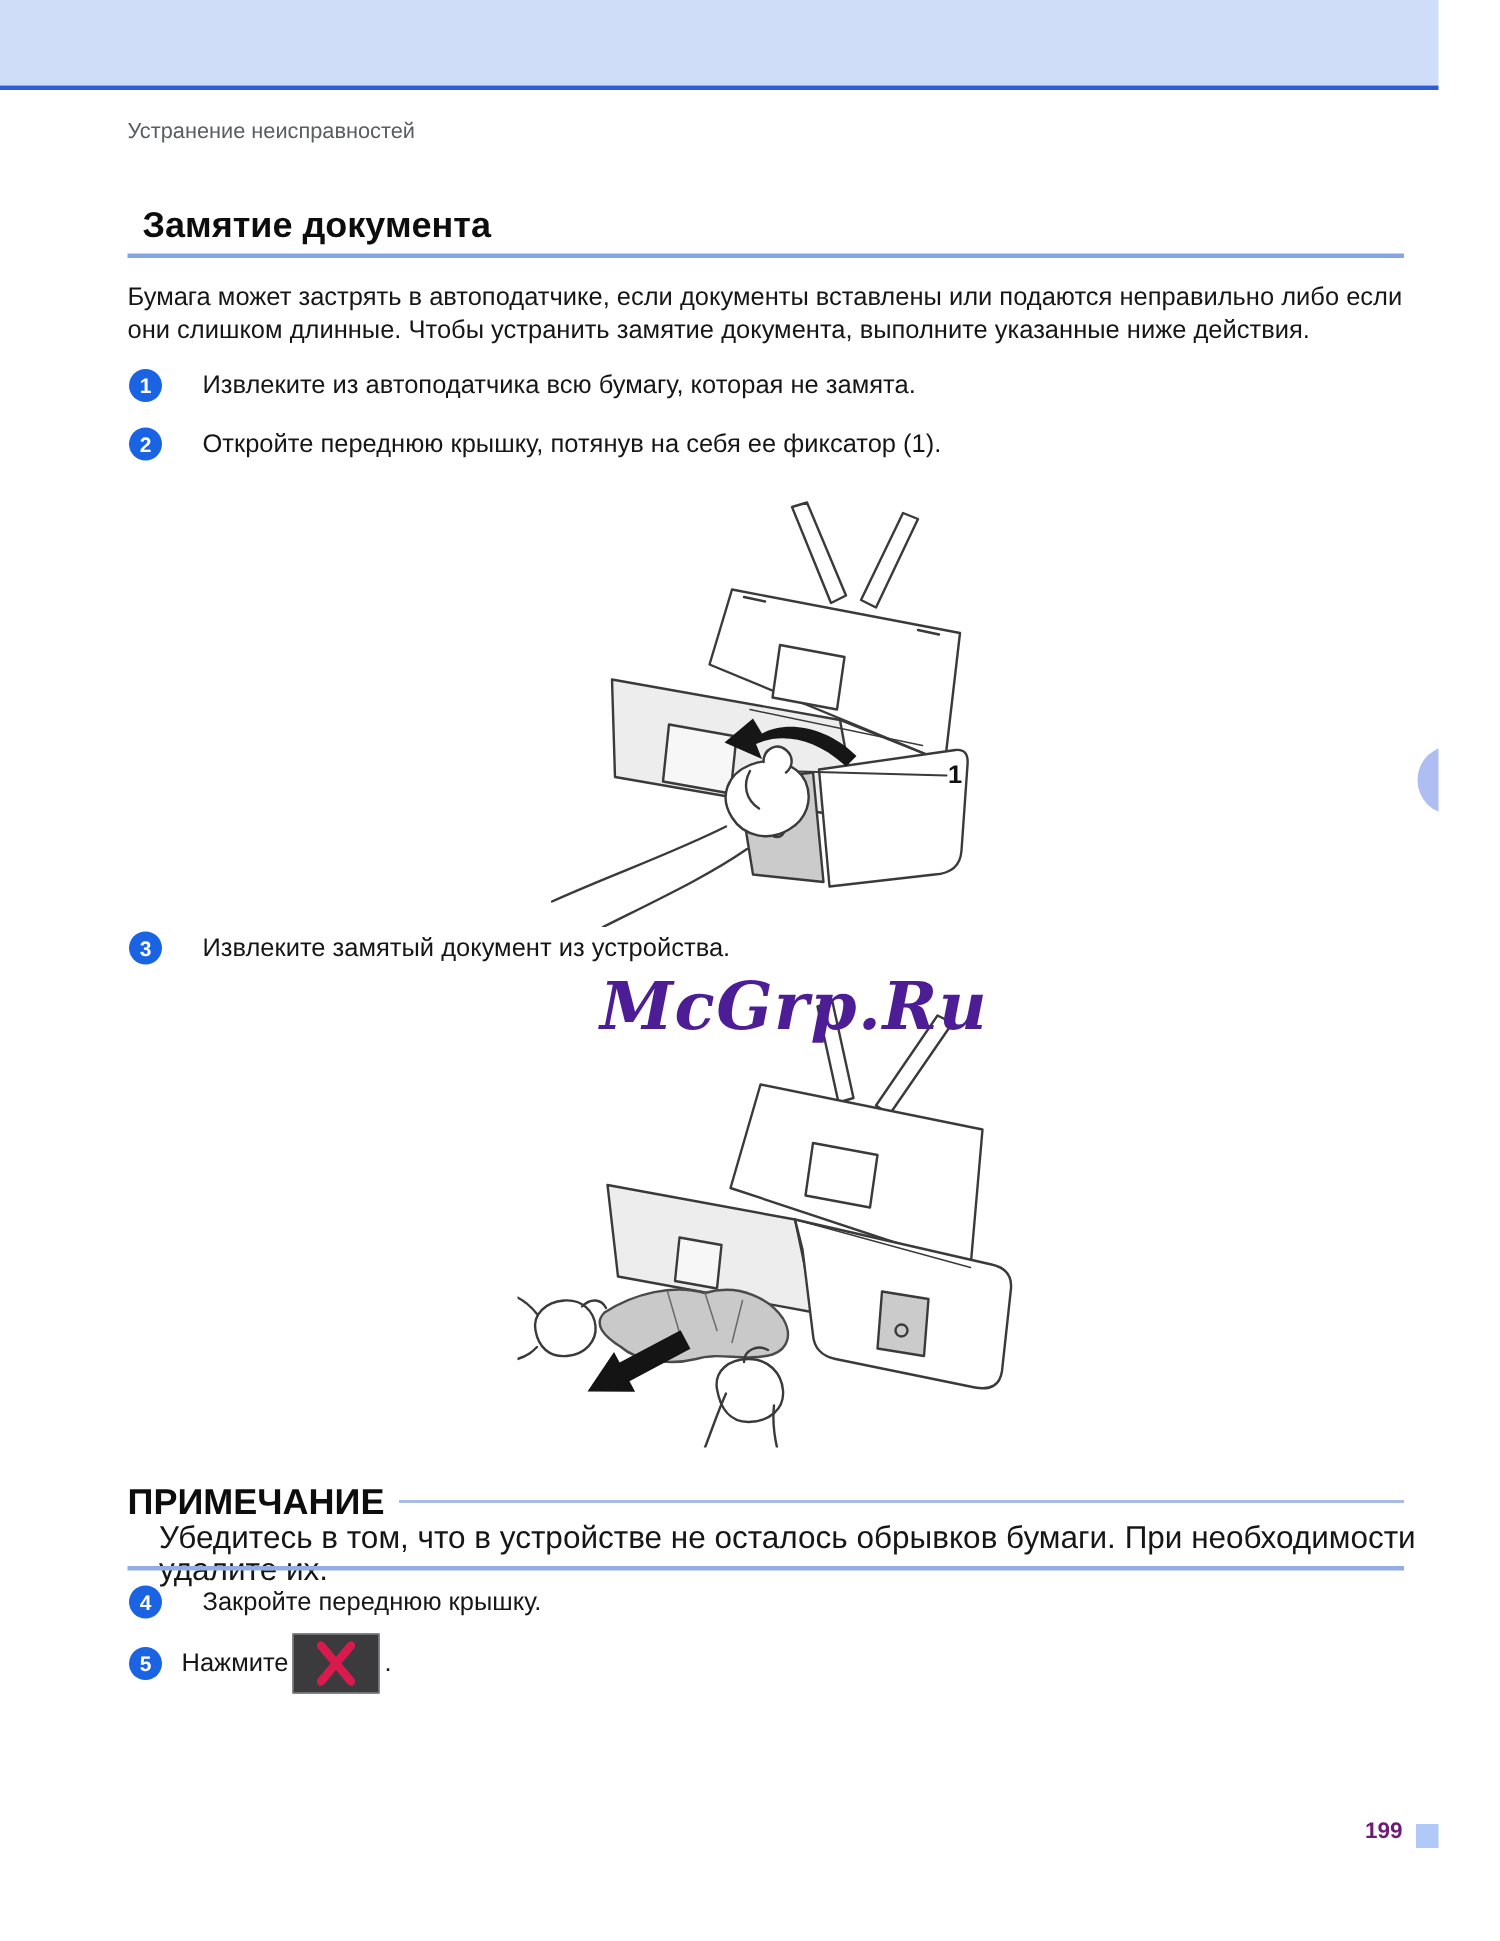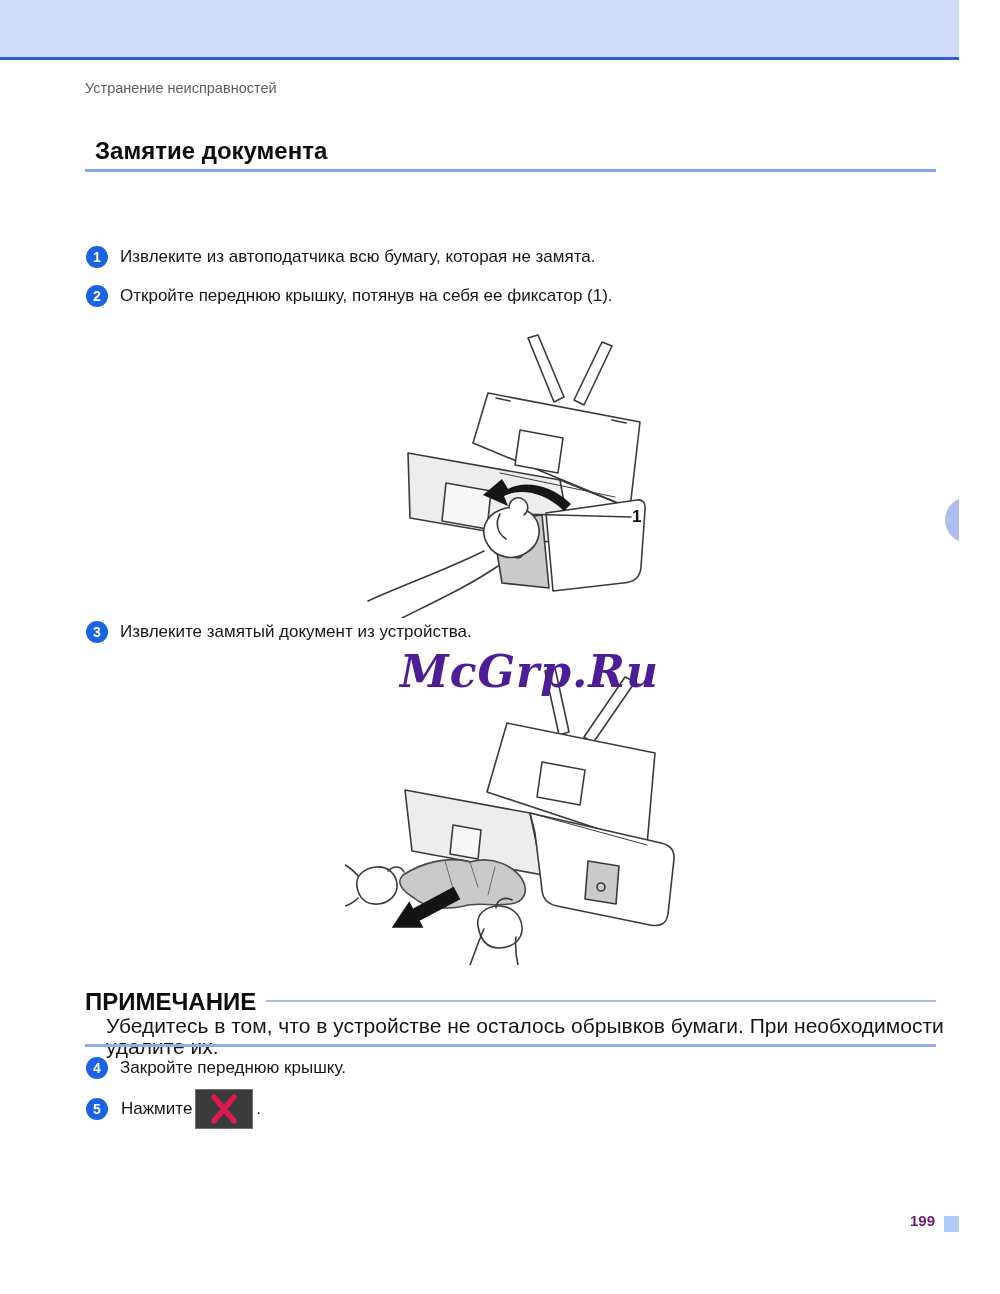--- a/index.html
+++ b/index.html
@@ -13,21 +13,21 @@
 
   
   .page-title{position:absolute;left:95px;top:137px;font-size:24px;font-weight:bold;color:#0d0d0d;}
   .title-rule{position:absolute;left:85px;top:169px;width:851px;height:3px;background:#88a4e8;}
   .intro{position:absolute;left:85px;top:187px;width:866px;font-size:17px;line-height:22px;}
 
   
   .step{position:absolute;left:86px;display:flex;align-items:flex-start;}
   .badge{width:22px;height:22px;border-radius:50%;background:#1a63e3;color:#fff;font-size:14px;
          font-weight:bold;display:flex;align-items:center;justify-content:center;flex:0 0 22px;}
-  .step-text{margin-left:12px;font-size:17px;line-height:22px;}
+  .step-text{margin-left:27px;font-size:17px;line-height:22px;}
   #step1{top:246px}#step2{top:285px}#step3{top:621px}#step4{top:1057px}
   #step5{top:1089px;align-items:center;height:40px;}
   #step5 .step-text{display:flex;align-items:center;gap:3px;margin-left:13px;}
   .x-button{width:58px;height:40px;background:#3b3b3d;border:1px solid #707072;box-sizing:border-box;
             display:flex;align-items:center;justify-content:center;}
 
   
   .figure1{position:absolute;left:350px;top:333px;}
   .figure2{position:absolute;left:345px;top:665px;}
   .callout-1{position:absolute;left:632px;top:507px;font-size:17px;font-weight:bold;color:#111;}
@@ -56,20 +56,21 @@
 <body>
 
 <div class="page">
 
   <div class="top-band"></div>
   <div class="top-band-rule"></div>
   <div class="breadcrumb">Устранение неисправностей</div>
 
   <div class="page-title">Замятие документа</div>
   <div class="title-rule"></div>
+  <div class="intro">Бумага может застрять в автоподатчике, если документы вставлены или подаются неправильно либо если они слишком длинные. Чтобы устранить замятие документа, выполните указанные ниже действия.</div>
 
   <div class="step" id="step1">
     <div class="badge">1</div>
     <div class="step-text">Извлеките из автоподатчика всю бумагу, которая не замята.</div>
   </div>
   <div class="step" id="step2">
     <div class="badge">2</div>
     <div class="step-text">Откройте переднюю крышку, потянув на себя ее фиксатор (1).</div>
   </div>
 

